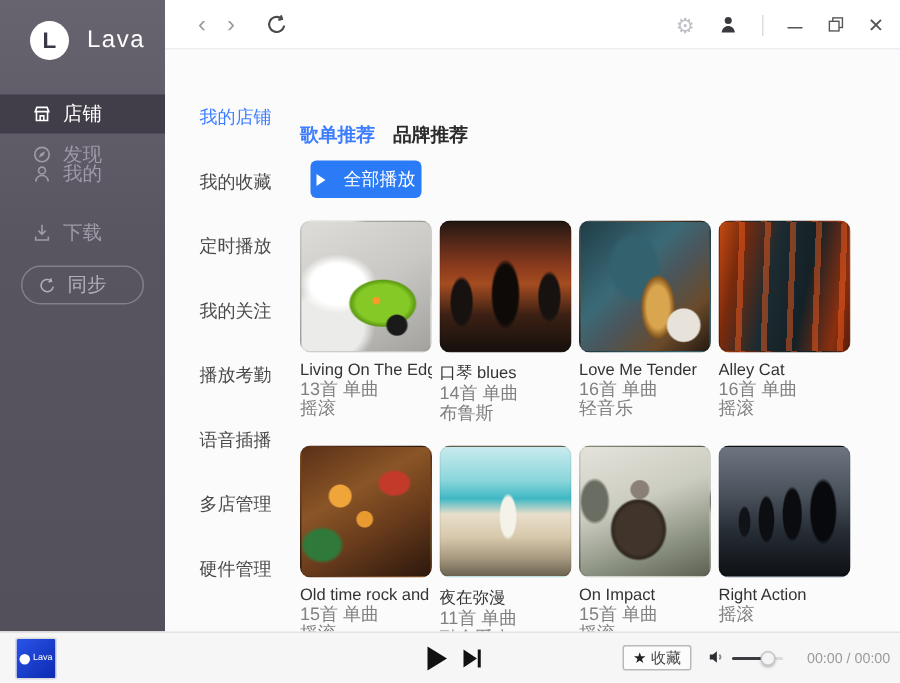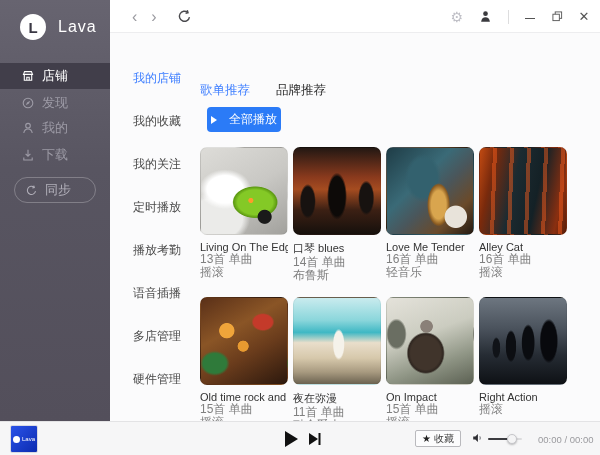--- a/index.html
+++ b/index.html
@@ -37,21 +37,21 @@
   .win-btn { width:12px; height:12px; display:flex; align-items:center; justify-content:center; color:#555; }
   .min-glyph { width:10px; border-bottom:1.5px solid #555; height:1px; margin-top:4px; }
   .close-glyph { font-size:13px; color:#555; }
 
   
   .subnav { position:absolute; left:133px; top:50px; list-style:none; z-index:1; }
   .subnav li { height:23px; font-size:12px; color:#4a4a4a; white-space:nowrap;margin-top:20px; }
   .subnav li.active { color:#3d7eff; }
 
   
-  .tabs { position:absolute; left:200px; top:82px; display:flex; gap:26px; font-size:12.5px; }
+  .tabs { position:absolute; left:200px; top:82px; display:flex; gap:12px; font-size:12.5px;font-weight:bold; }
   .tab { color:#2b2b2b; }
   .tab.active { color:#3d7eff; }
   .play-all { position:absolute; left:207px; top:107px; width:74px; height:25px; background:#2b7bf7;
               border:none; border-radius:4px; color:#fff; font-size:12px; display:flex;
               align-items:center; justify-content:center; gap:12px; font-family:inherit; }
   .play-all .tri { width:0; height:0; border-left:6px solid #fff; border-top:4px solid transparent;
                    border-bottom:4px solid transparent; }
 
   .card-grid { position:absolute; left:200px; top:147px; display:grid;
                grid-template-columns:repeat(4, 88px); column-gap:5px; row-gap:15px; }
@@ -146,21 +146,21 @@
     </div>
     <div class="nav-item" style="top:90px">
       <span class="nav-icon">
         <svg width="14" height="14" viewBox="0 0 14 14">
             <circle cx="7" cy="7" r="4.8" fill="none" stroke="currentColor" stroke-width="1.1"></circle>
             <path d="M9.2 4.8 8 7.6 4.8 9.2 6 6.4z" fill="currentColor"></path>
           </svg>
       </span>
       <span class="nav-label">发现</span>
     </div>
-    <div class="nav-item" style="top:115px">
+    <div class="nav-item" style="top:103px">
       <span class="nav-icon">
         <svg width="14" height="14" viewBox="0 0 14 14">
             <circle cx="7" cy="4.7" r="2.3" fill="none" stroke="currentColor" stroke-width="1.1"></circle>
             <path d="M2.8 12c.4-2.6 2.1-4 4.2-4s3.8 1.4 4.2 4" fill="none" stroke="currentColor" stroke-width="1.1"></path>
           </svg>
       </span>
       <span class="nav-label">我的</span>
     </div>
     <div class="nav-item" style="top:142px">
       <span class="nav-icon">
@@ -212,22 +212,22 @@
       </span>
       <span class="win-btn">
           <span class="close-glyph">✕</span>
         </span>
     </div>
   </div>
 
   <ul class="subnav">
     <li class="active">我的店铺</li>
     <li>我的收藏</li>
+    <li>定时播放</li>
     <li>我的关注</li>
-    <li>定时播放</li>
     <li>播放考勤</li>
     <li>语音插播</li>
     <li>多店管理</li>
     <li>硬件管理</li>
   </ul>
 
   <div class="tabs">
     <span class="tab active">歌单推荐</span>
     <span class="tab">品牌推荐</span>
   </div>

